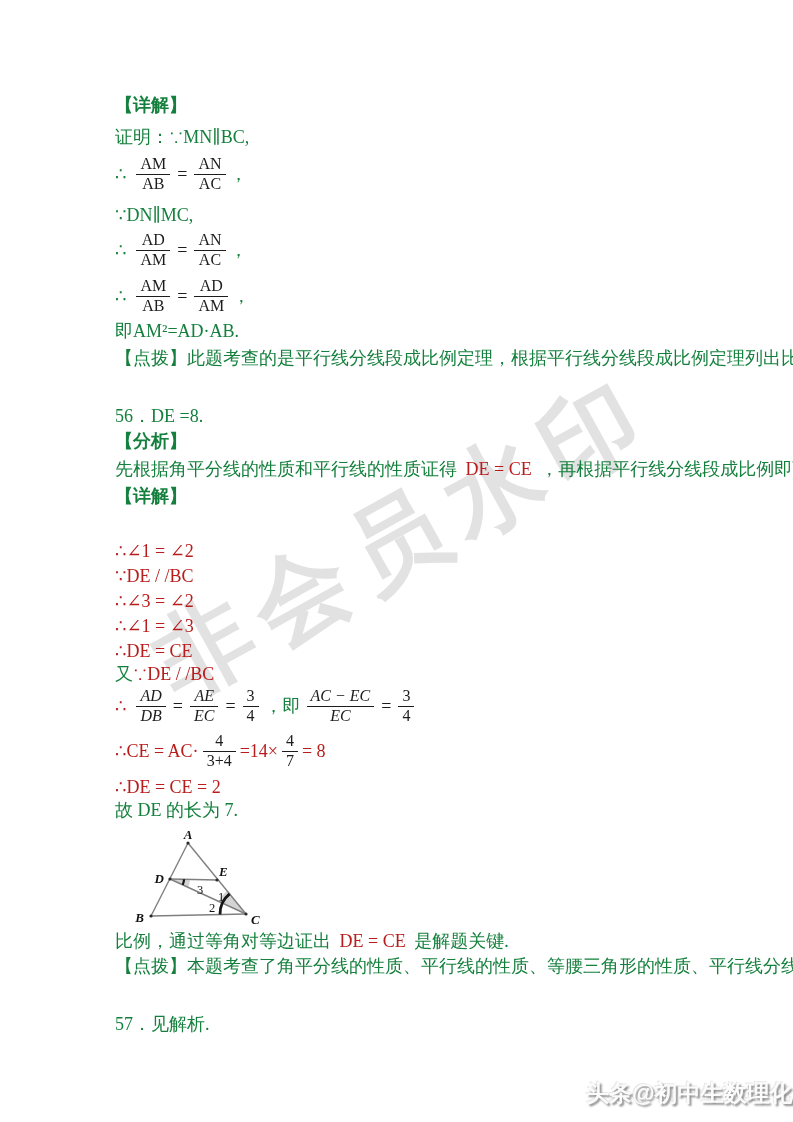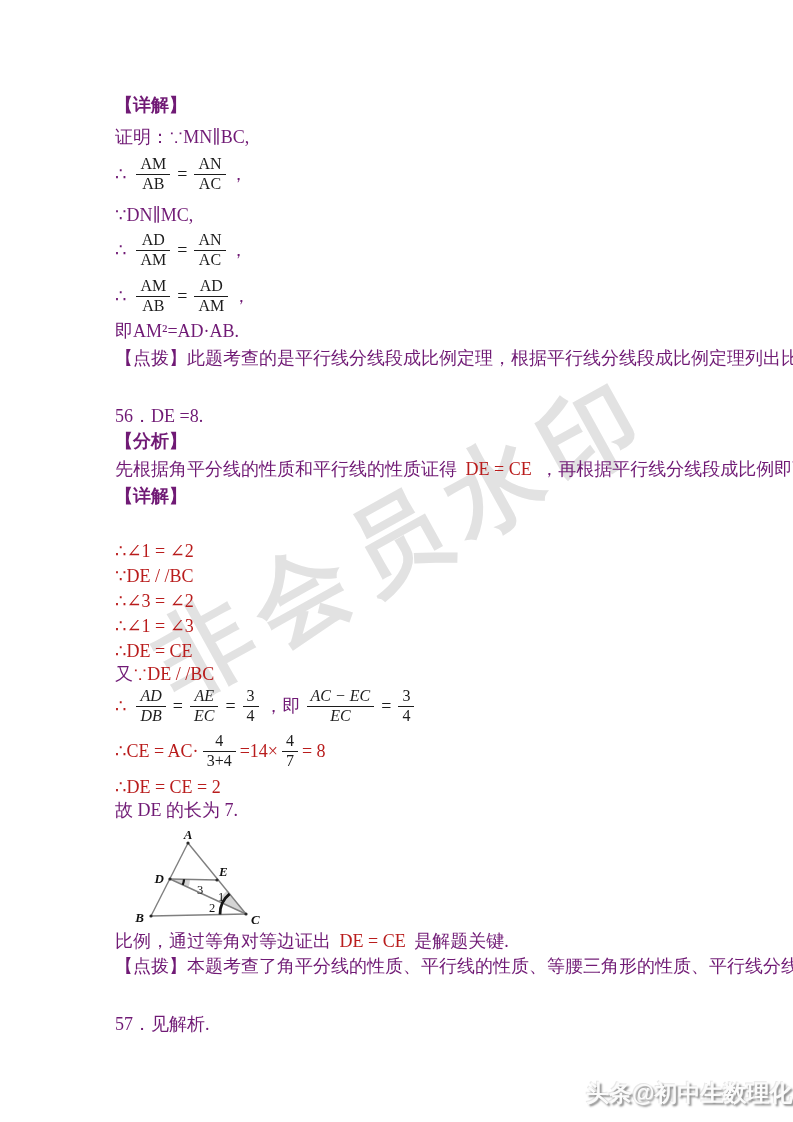--- a/index.html
+++ b/index.html
@@ -3,21 +3,21 @@
 <meta charset="utf-8">
 <style>
   html,body{margin:0;padding:0;background:#ffffff;}
   .page{position:relative;width:793px;height:1122px;background:#fff;overflow:hidden;
         font-family:"Liberation Serif","DejaVu Serif",serif;color:#1c1c1c;}
   .wm{position:absolute;left:128px;top:472px;width:560px;white-space:nowrap;
       font-size:96px;letter-spacing:14px;color:#e2e2e2;font-weight:bold;
       transform:rotate(-29deg);transform-origin:center center;z-index:0;}
   .content{position:absolute;inset:0;z-index:1;}
   .row{position:absolute;left:115px;white-space:nowrap;font-size:18px;line-height:26px;}
-  .red{color:#701a75;}
+  .red{color:#15803d;}
   .blk{color:#b91c1c;}
   .b{font-weight:bold;}
   .mi{}
   .fline{display:flex;align-items:center;height:48px;}
   .frac{display:inline-block;vertical-align:middle;text-align:center;
         font-size:16px;line-height:1.15;margin:7px 4px;}
   .frac>span{display:block;padding:0 4px;}
   .frac .n{border-bottom:1.2px solid #1c1c1c;}
   .fi .n,.fi .d{font-style:italic;}
   .eq{margin:0 3px;}

